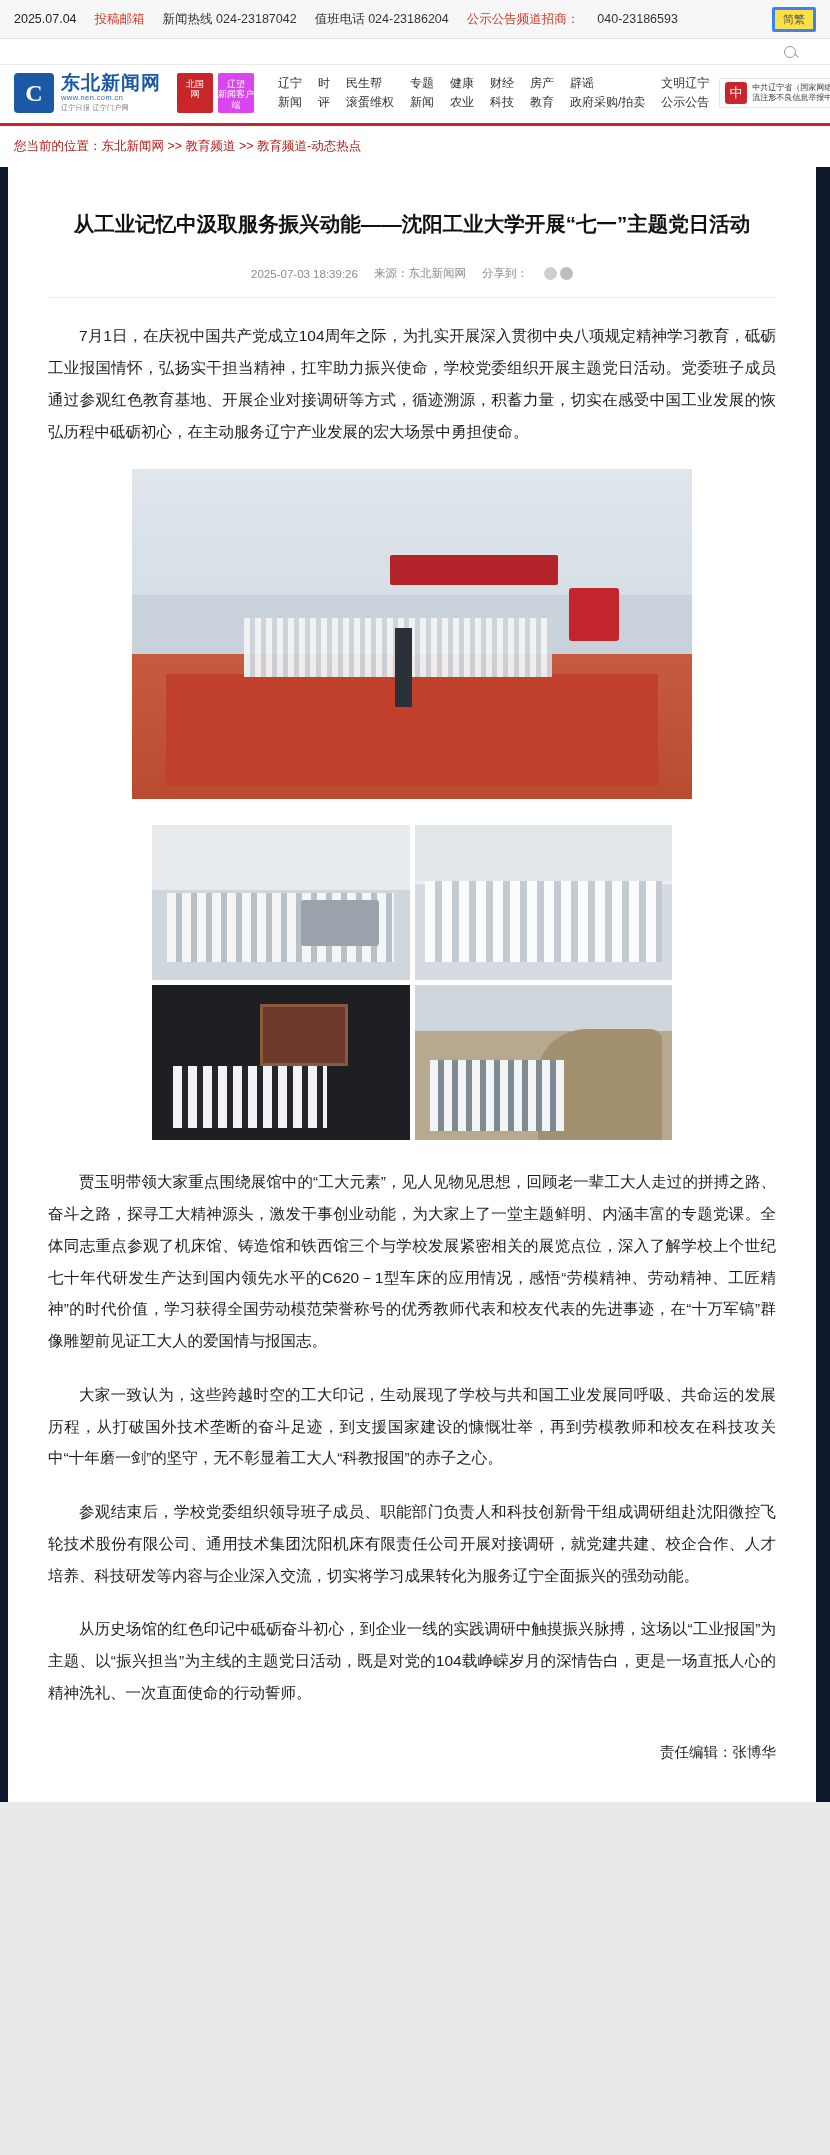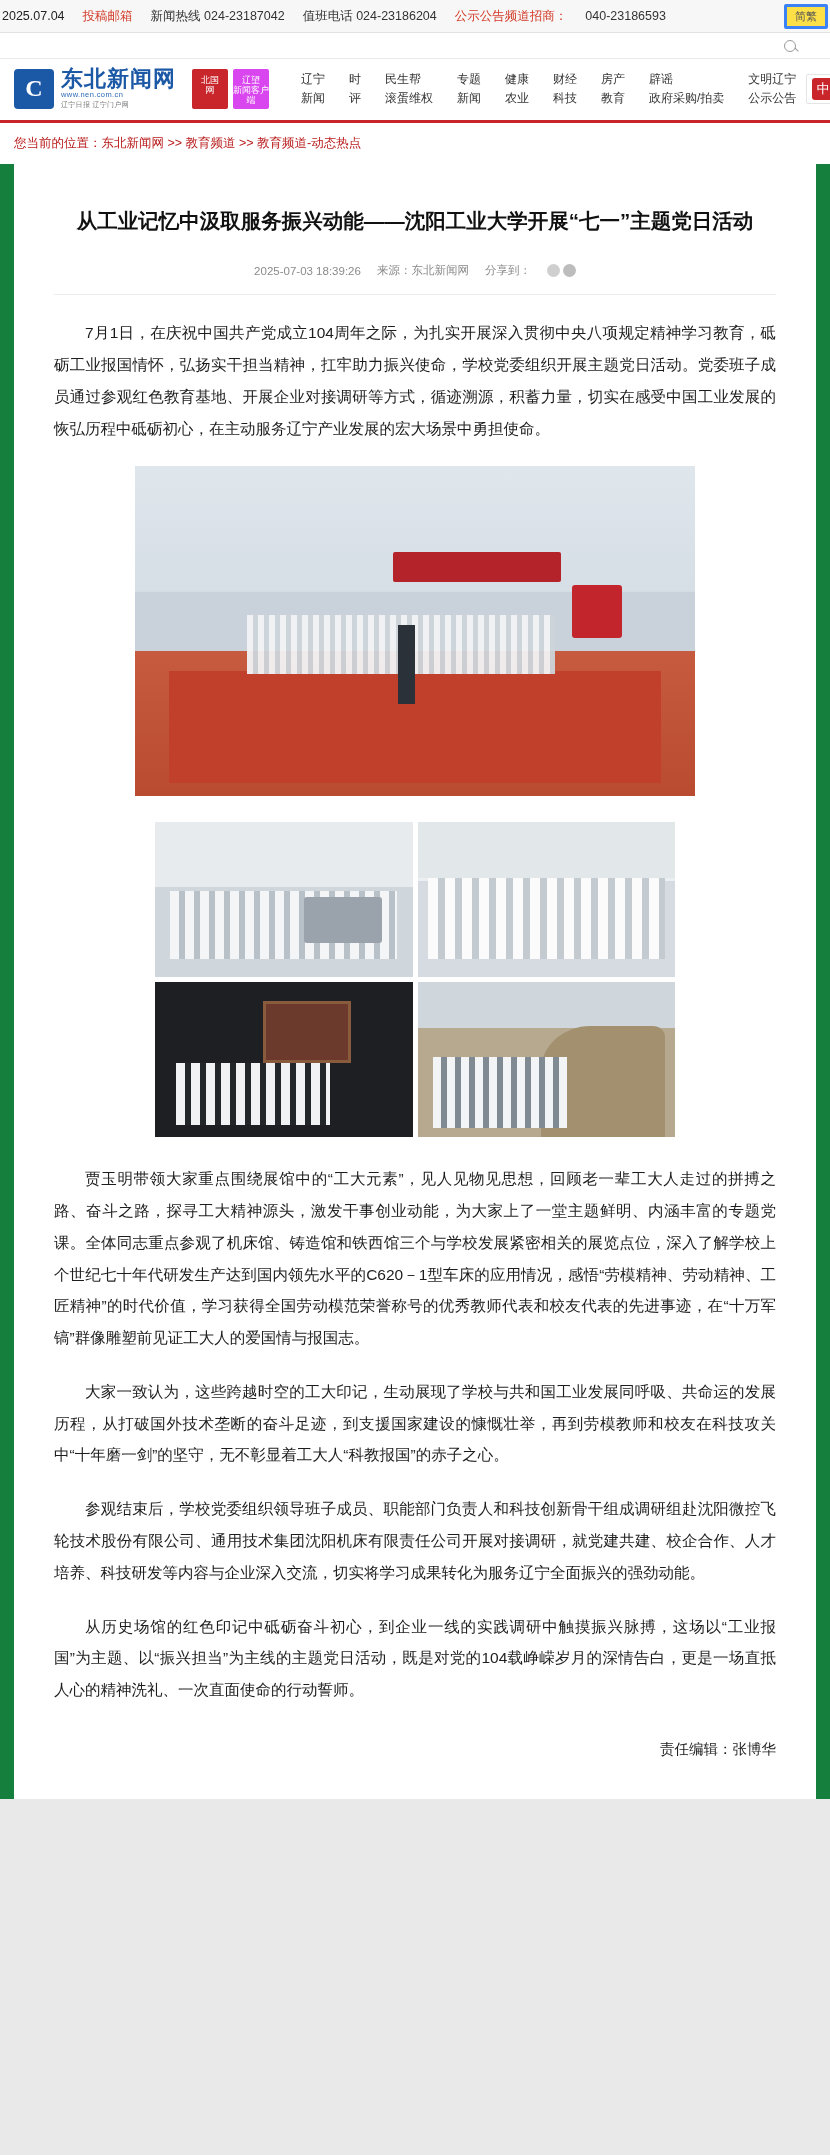--- a/index.html
+++ b/index.html
@@ -10,22 +10,22 @@
     font-family: "Liberation Sans", sans-serif;
     color: #222;
   }
   .page { width: 830px; margin: 0 auto; background: #ffffff; position: relative; }
 
   
   .topbar {
     display: flex;
     align-items: center;
     gap: 18px;
-    height: 33px;
-    padding: 0 2px;
+    height: 39px;
+    padding: 0 14px;
     font-size: 12.5px;
     color: #333;
     background: #f7f7f7;
     border-bottom: 1px solid #e2e2e2;
   }
   .topbar .date { color: #222; }
   .topbar .mail { color: #d23a28; }
   .topbar .sep { flex: 0 0 auto; }
   .topbar .notice { color: #d23a28; }
   .topbar .spacer { flex: 1 1 auto; }
@@ -83,21 +83,21 @@
     width: 40px; height: 40px;
     background: #1b58a5;
     border-radius: 4px;
     color: #fff;
     font-size: 24px;
     font-weight: bold;
     display: flex; align-items: center; justify-content: center;
     font-family: "Liberation Serif", serif;
   }
   .logo-text .l1 {
-    font-size: 22px;
+    font-size: 19px;
     font-weight: bold;
     color: #1b58a5;
     letter-spacing: 1px;
     font-family: "Liberation Serif", serif;
     line-height: 1.05;
   }
   .logo-text .l2 { font-size: 7.5px; color: #2c6bb8; letter-spacing: .4px; }
   .logo-text .l3 { font-size: 7px; color: #7a7a7a; letter-spacing: .3px; margin-top: 1px; }
 
   .sub-brands { display: flex; gap: 5px; margin-left: 6px; flex: 0 0 auto; }
@@ -113,21 +113,21 @@
   }
   .brand-box.alt { background: #d946ef; }
 
   .navcols {
     display: flex;
     gap: 16px;
     margin-left: 14px;
     flex: 1 1 auto;
   }
   .navcol { font-size: 12px; line-height: 1.55; color: #333; }
-  .navcol div { white-space: nowrap; margin-left: 8px; }
+  .navcol div { white-space: nowrap; }
 
   .ad-right {
     flex: 0 0 auto;
     display: flex;
     align-items: center;
     gap: 5px;
     border: 1px solid #e4e4e4;
     padding: 3px 5px;
     border-radius: 2px;
   }
@@ -144,21 +144,21 @@
 
   
   .breadcrumb {
     padding: 12px 14px;
     font-size: 12.5px;
     color: #b91c1c;
     background: #fff;
   }
 
   
-  .article-wrap { padding: 0 14px 0 14px; background: #15803d; }
+  .article-wrap { padding: 0 14px 0 8px; background: #0f172a; }
   .article {
     background: #fff;
     padding: 26px 40px 40px 40px;
   }
   .article h1 {
     font-size: 20.5px;
     line-height: 1.62;
     font-weight: bold;
     text-align: center;
     color: #111;

